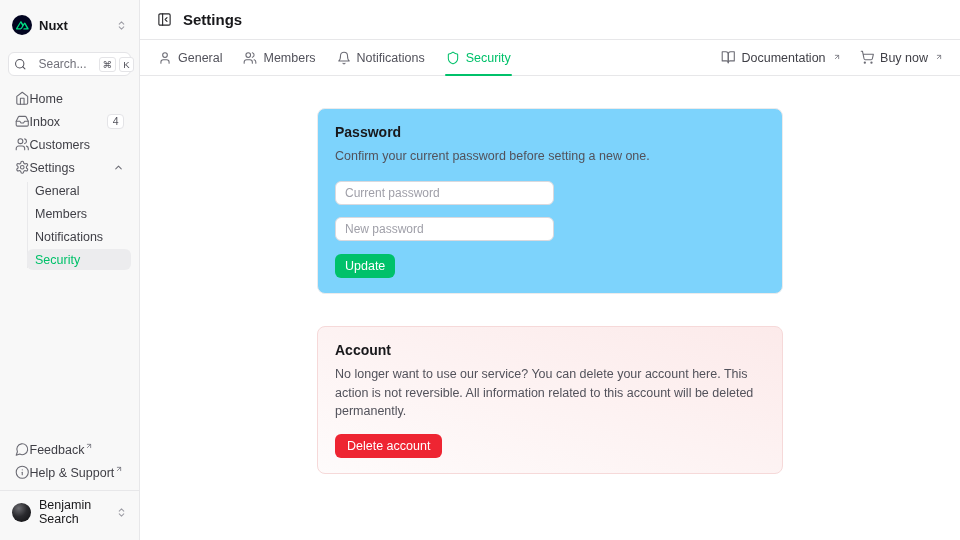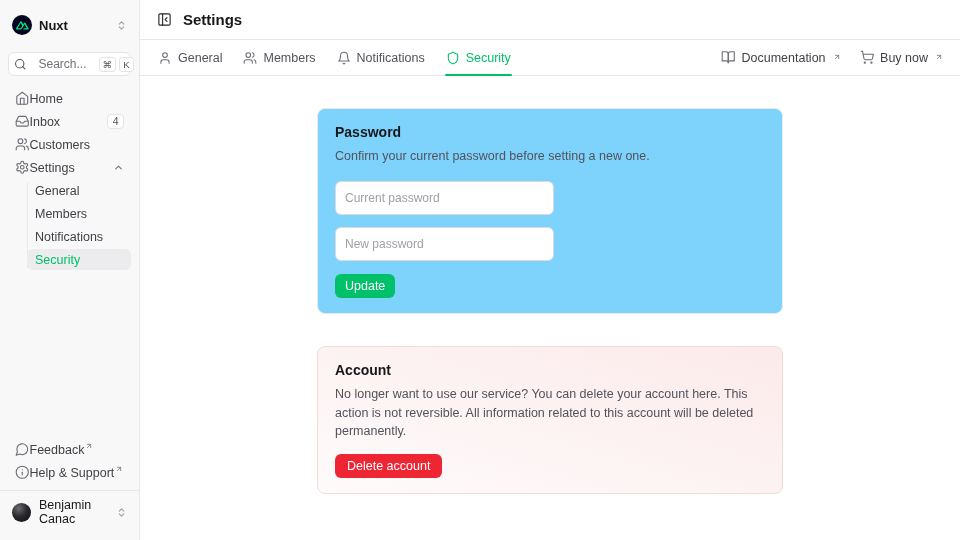--- a/index.html
+++ b/index.html
@@ -79,21 +79,21 @@
   .toplink .t-icon { display:flex; color:#6b6b74; }
   .toplink .t-icon svg { width:14.5px; height:14.5px; }
 
   .content { flex:1; overflow:hidden; display:flex; flex-direction:column; align-items:center;
              padding-top:32px; gap:32px; }
   .card { width:466px; border-radius:8px; padding:15px 17px; }
   .card-password { background:#7dd3fc; border:1px solid #ebebec; }
   .card-account  { background:linear-gradient(to top right, #fefbfb 0%, #fceaea 100%); border:1px solid #f6d9d9; }
   .card-title { font-size:14px; font-weight:700; color:#18181b; margin-bottom:7px; }
   .card-desc { font-size:12.5px; color:#52525b; line-height:1.5; }
-  .pw-input { display:block; width:219px; height:34px; margin-top:12px; border:1px solid #d9d9de;
+  .pw-input { display:block; width:219px; height:24px; margin-top:12px; border:1px solid #d9d9de;
               border-radius:6px; padding:0 9px; font-size:12px; color:#18181b; background:#fff;
               font-family:inherit; outline:none; }
   .pw-input:first-of-type { margin-top:15px; }
   .pw-input::placeholder { color:#9f9fa8; }
   .btn { border:none; border-radius:6px; font-size:12.5px; font-weight:500; color:#fff;
          padding:5px 10px; margin-top:13px; cursor:pointer; font-family:inherit; display:inline-block; }
   .btn-update { background:#00c16a; }
   .btn-delete { background:#ee2532; padding:5px 12px; }
 </style>
 </head>
@@ -222,21 +222,21 @@
           <svg viewBox="0 0 24 24" fill="none" stroke="currentColor" stroke-width="2.4" stroke-linecap="round" stroke-linejoin="round">
               <path d="M7 7h10v10"></path>
               <path d="M7 17 17 7"></path>
             </svg>
         </span>
       </div>
     </div>
 
     <div class="sb-user">
       <span class="avatar"></span>
-      <span>Benjamin Canac</span>
+      <span>Benjamin Search</span>
       <span class="muted-chev">
         <svg viewBox="0 0 24 24" fill="none" stroke="currentColor" stroke-width="2.2" stroke-linecap="round" stroke-linejoin="round">
             <path d="m7 15 5 5 5-5"></path>
             <path d="m7 9 5-5 5 5"></path>
           </svg>
       </span>
     </div>
   </aside>
 
   <main>

